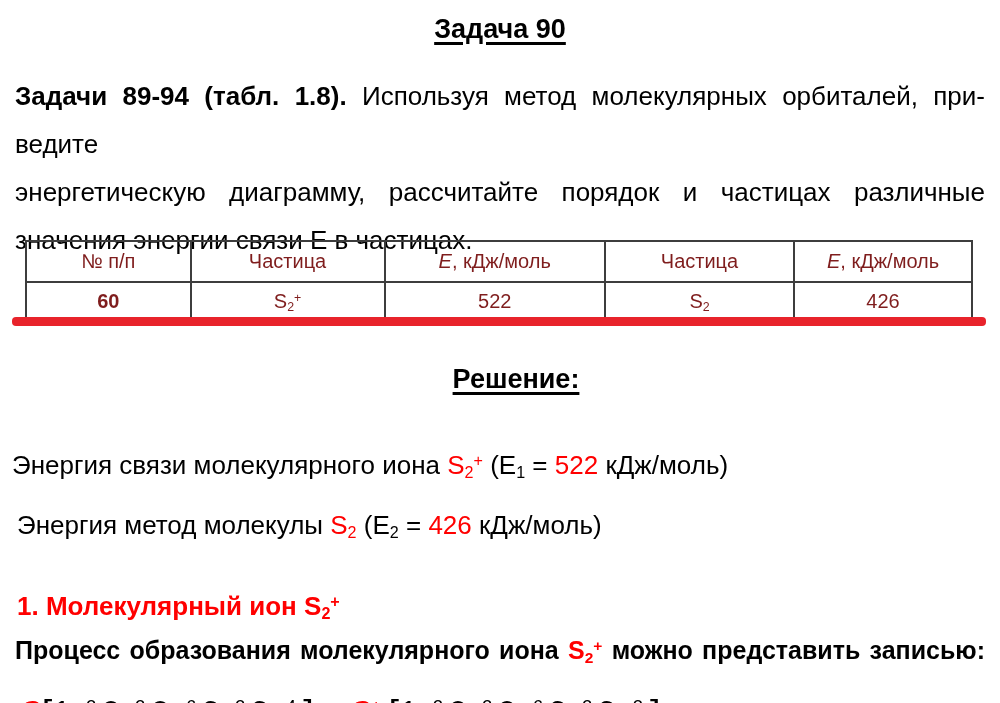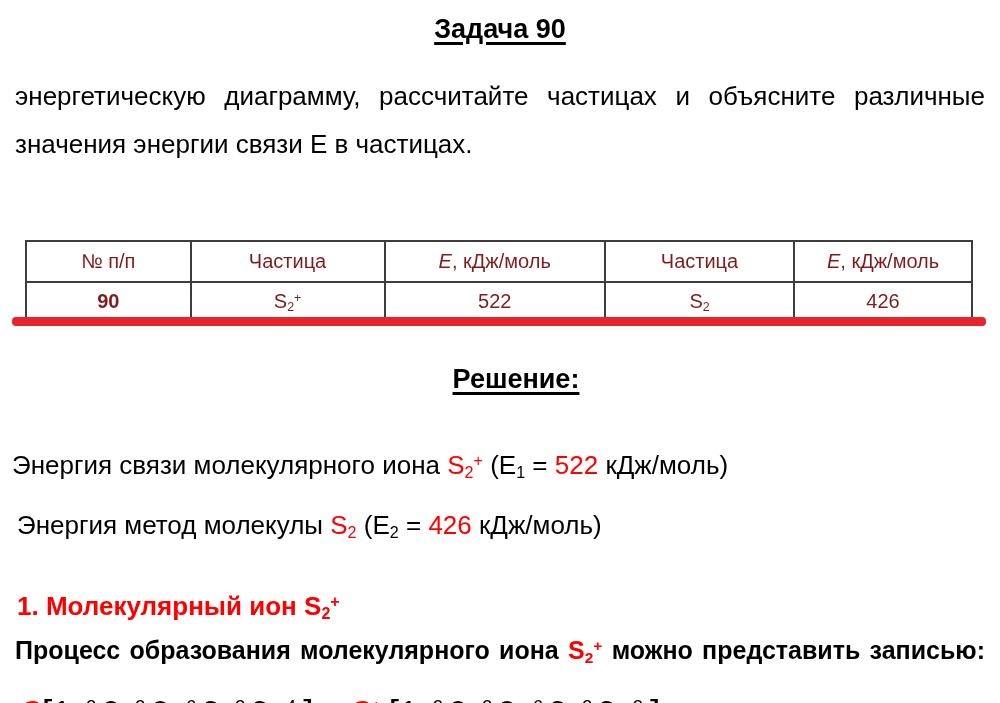--- a/index.html
+++ b/index.html
@@ -63,21 +63,22 @@
   .ital-e { font-style: italic; }
 </style>
 </head>
 <body>
 
 <div class="page">
 
   <div class="title">Задача 90</div>
 
   <div class="intro">
-    <div class="just">энергетическую диаграмму, рассчитайте частицах и объясните различные</div>
+    <div class="just"><b>Задачи 89-94 (табл. 1.8).</b> <span>Используя метод молекулярных орбиталей, при-ведите</span></div>
+    <div class="just">энергетическую диаграмму, рассчитайте порядок и частицах различные</div>
     <div>значения энергии связи Е в частицах.</div>
   </div>
 
   <table class="doc-table">
     <colgroup>
       <col style="width:17.4%">
       <col style="width:20.5%">
       <col style="width:23.3%">
       <col style="width:20.0%">
       <col style="width:18.8%">
@@ -86,21 +87,21 @@
       <tr>
         <th>№ п/п</th>
         <th>Частица</th>
         <th><span class="ital-e">E</span><span>, кДж/моль</span></th>
         <th>Частица</th>
         <th><span class="ital-e">E</span><span>, кДж/моль</span></th>
       </tr>
     </thead>
     <tbody>
       <tr>
-        <td class="bold">90</td>
+        <td class="bold">60</td>
         <td><span>S</span><sub>2</sub><sup>+</sup></td>
         <td>522</td>
         <td><span>S</span><sub>2</sub></td>
         <td>426</td>
       </tr>
     </tbody>
   </table>
 
   <div class="red-divider"></div>
 

